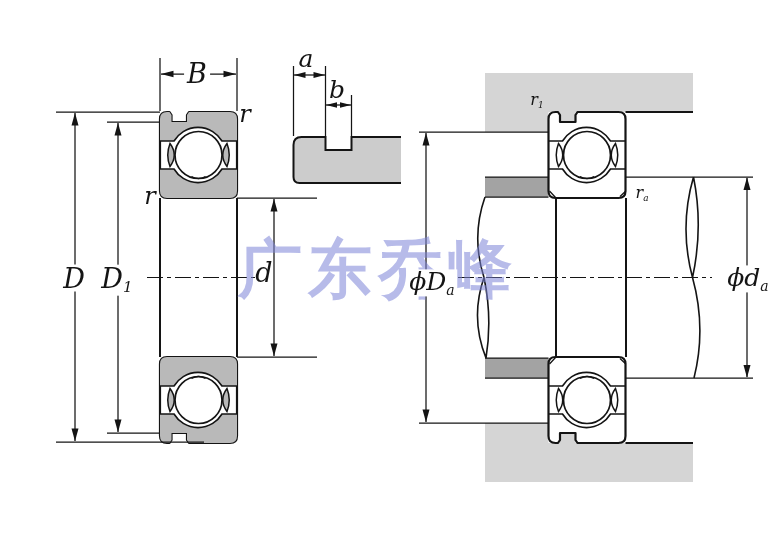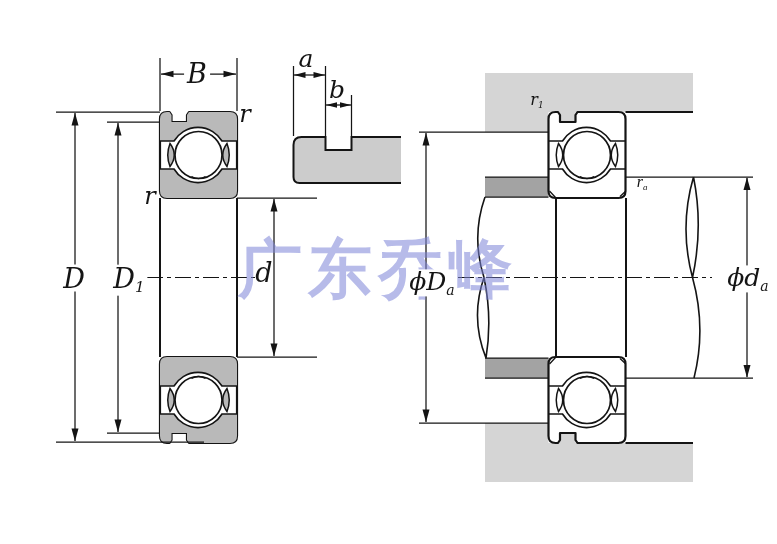--- a/index.html
+++ b/index.html
@@ -177,20 +177,20 @@
       <polygon class="ah" points="747,377.7 743.5,365 750.5,365"></polygon>
     </g>
   </svg>
 
   <div class="lbl f27 wbg" style="left:197px;top:73px;"><span>B</span></div>
   <div class="lbl f25" style="left:306px;top:58px;"><span>a</span></div>
   <div class="lbl f25" style="left:337px;top:89px;"><span>b</span></div>
   <div class="lbl f24" style="left:245px;top:114px;"><span>r</span></div>
   <div class="lbl f24" style="left:150px;top:196px;"><span>r</span></div>
   <div class="lbl f27 wbg" style="left:74px;top:278px;"><span>D</span></div>
-  <div class="lbl f27 wbg" style="left:129px;top:280px;"><span>D</span><span class="sub">1</span></div>
+  <div class="lbl f27 wbg" style="left:117px;top:280px;"><span>D</span><span class="sub">1</span></div>
   <div class="lbl f27" style="left:264px;top:272px;"><span>d</span></div>
   <div class="lbl f23" style="left:537px;top:101px;"><span>r</span><span class="sub">1</span></div>
-  <div class="lbl f23" style="left:642px;top:183px;font-family:Liberation Serif, serif;"><span>r</span><span class="sub">a</span></div>
+  <div class="lbl f23" style="left:642px;top:194px;"><span>r</span><span class="sub">a</span></div>
   <div class="lbl f25 wbg" style="left:432px;top:283px;"><span>ϕD</span><span class="sub">a</span></div>
   <div class="lbl f25 wbg" style="left:748px;top:279px;"><span>ϕd</span><span class="sub">a</span></div>
 
 </div>
 
 </body></html>

